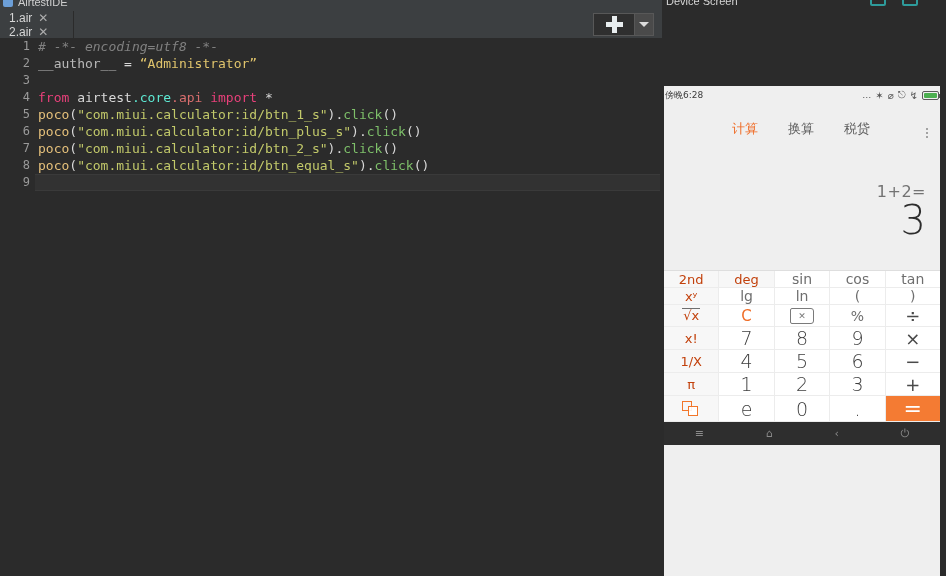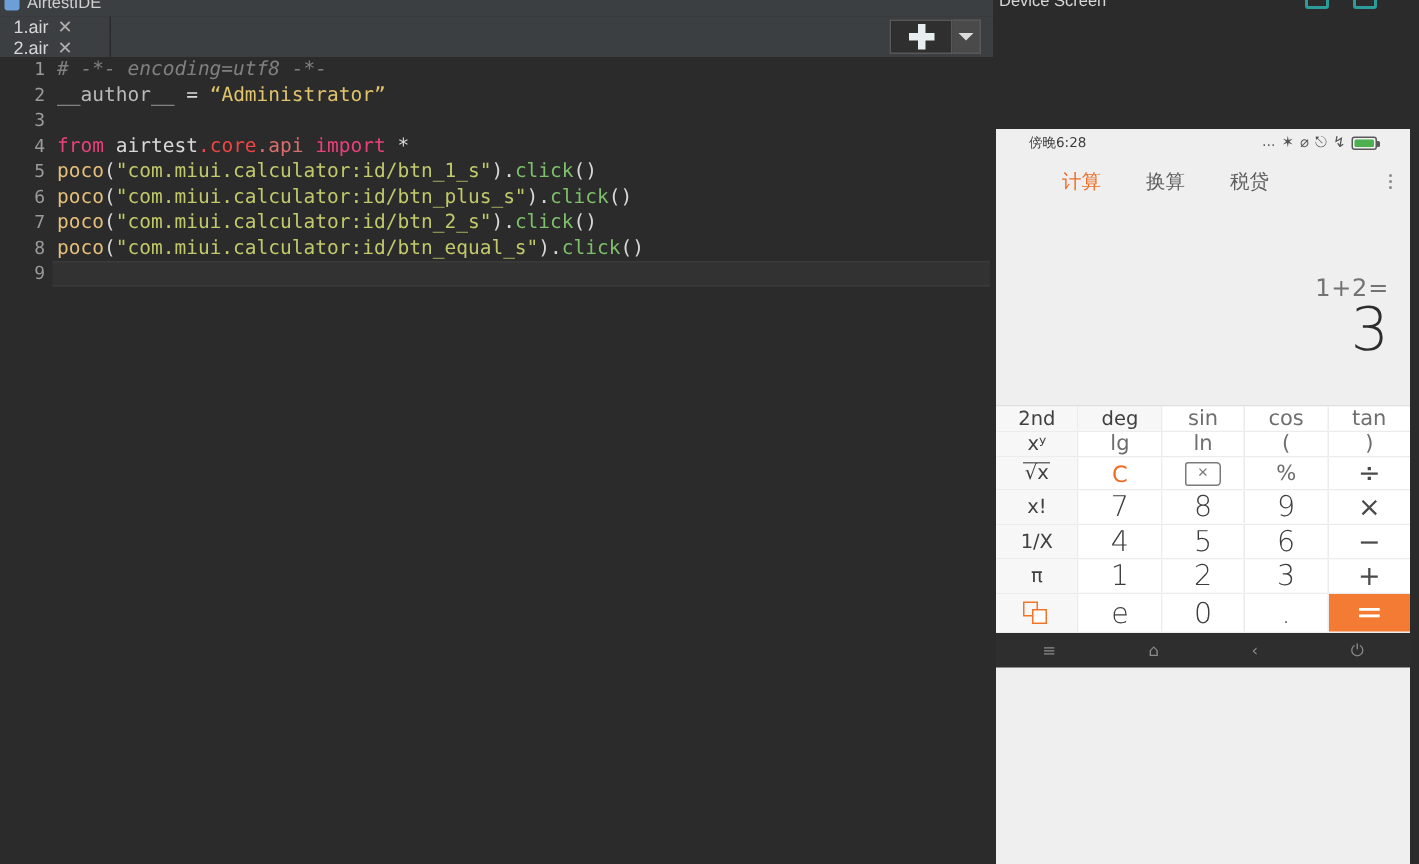--- a/index.html
+++ b/index.html
@@ -170,21 +170,21 @@
     box-sizing: border-box;
     margin-right: 2px;
   }
   .code-text { white-space: pre; }
   .tok-comment { color: #808080; font-style: italic; }
   .tok-var     { color: #b9b9b9; }
   .tok-op      { color: #d8d8d8; }
   .tok-str     { color: #e0c46c; }
   .tok-kw      { color: #e8407a; }
   .tok-plain   { color: #d8d8d8; }
-  .tok-mod     { color: #ef4444; }
+  .tok-mod     { color: #5eead4; }
   .tok-api     { color: #d96e6e; }
   .tok-func    { color: #e5c07b; }
   .tok-method  { color: #7ec06a; }
   .tok-pstr    { color: #c2c96a; }
 
   
   .device-panel {
     width: 284px;
     height: 417px;
     background: #2b2b2b;
@@ -234,21 +234,21 @@
     width: 276px;
     height: 490px;
     background: #efefef;
     overflow: hidden;
     font-family: "DejaVu Sans", sans-serif;
   }
   .statusbar {
     height: 18px;
     display: flex;
     align-items: center;
-    padding: 0 22px;
+    padding: 0 1px;
     font-size: 9px;
     color: #3a3a3a;
     background: #efefef;
   }
   .status-time { flex: none; letter-spacing: 0; }
   .status-spacer { flex: 1; }
   .status-icons {
     display: flex;
     align-items: center;
     gap: 4px;
@@ -278,24 +278,25 @@
   .battery-fill {
     width: 100%;
     height: 100%;
     background: #4caf50;
     border-radius: 1px;
   }
 
   .app-tabs {
     height: 34px;
     display: flex;
-    align-items: center;
+    align-items: flex-end;
     background: #efefef;
     padding: 0 8px 0 44px;
     box-sizing: border-box;
+    margin-left: 24px;
   }
   .app-tab {
     font-size: 13px;
     color: #5d5d5d;
     margin-right: 30px;
     white-space: nowrap;
   }
   .app-tab.active { color: #ef6c26; }
   .app-tabs-spacer { flex: 1; }
   .kebab {
@@ -359,21 +360,21 @@
     background: #ffffff;
     border-right: 1px solid #ececec;
     box-sizing: border-box;
     position: relative;
     user-select: none;
   }
   .key:last-child { border-right: none; }
   .key.fn {
     background: #f7f7f7;
     font-size: 13px;
-    color: #404040;
+    color: #c2410c;
   }
   .key.sci { font-size: 14px; color: #6e6e6e; }
   .key.digit { font-size: 19px; color: #3d3d3d; font-weight: 300; }
   .key.op { font-size: 18px; color: #4a4a4a; }
   .key.accent { color: #ef6c26; }
   .key.equals {
     background: #f47b33;
     color: #ffffff;
     font-size: 22px;
     border-right: none;

